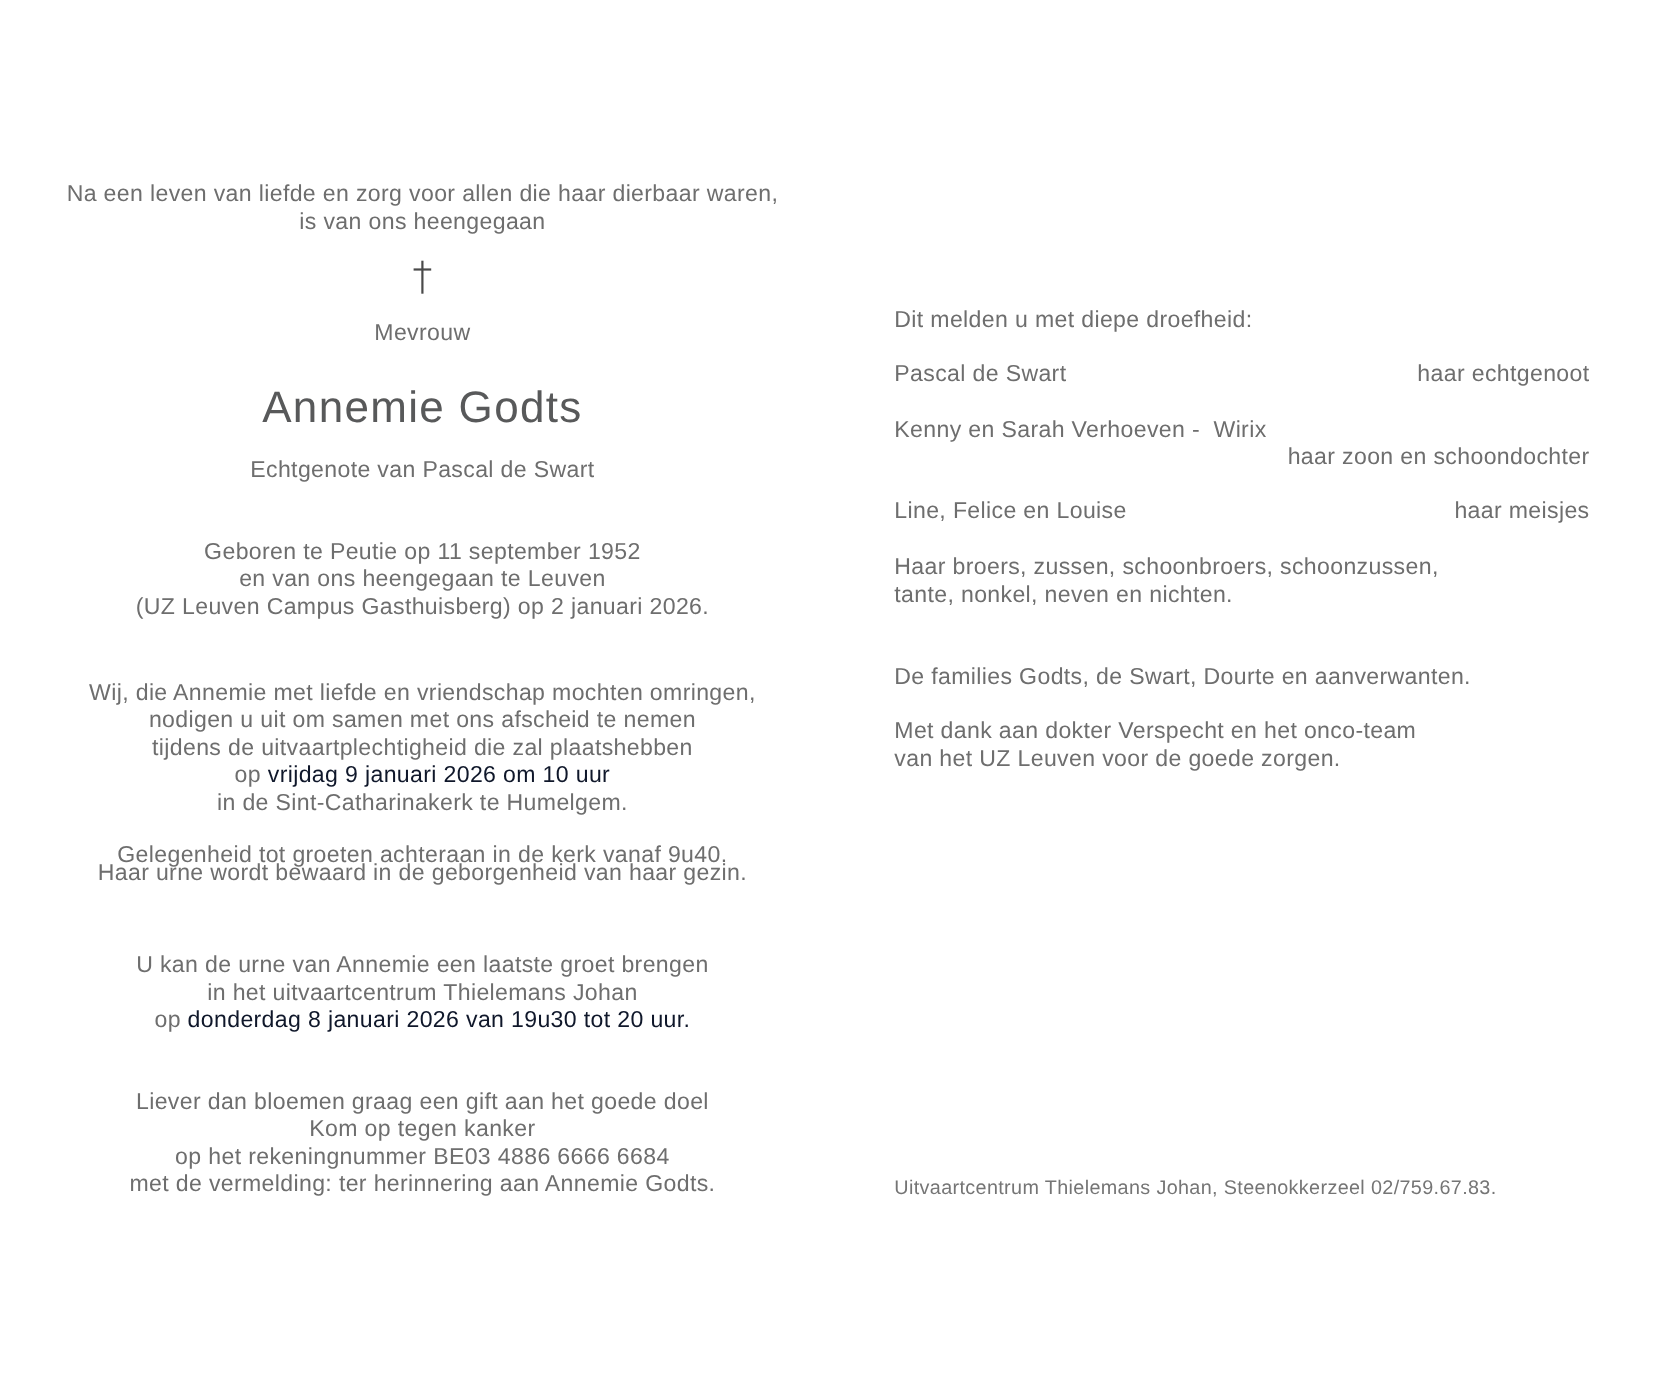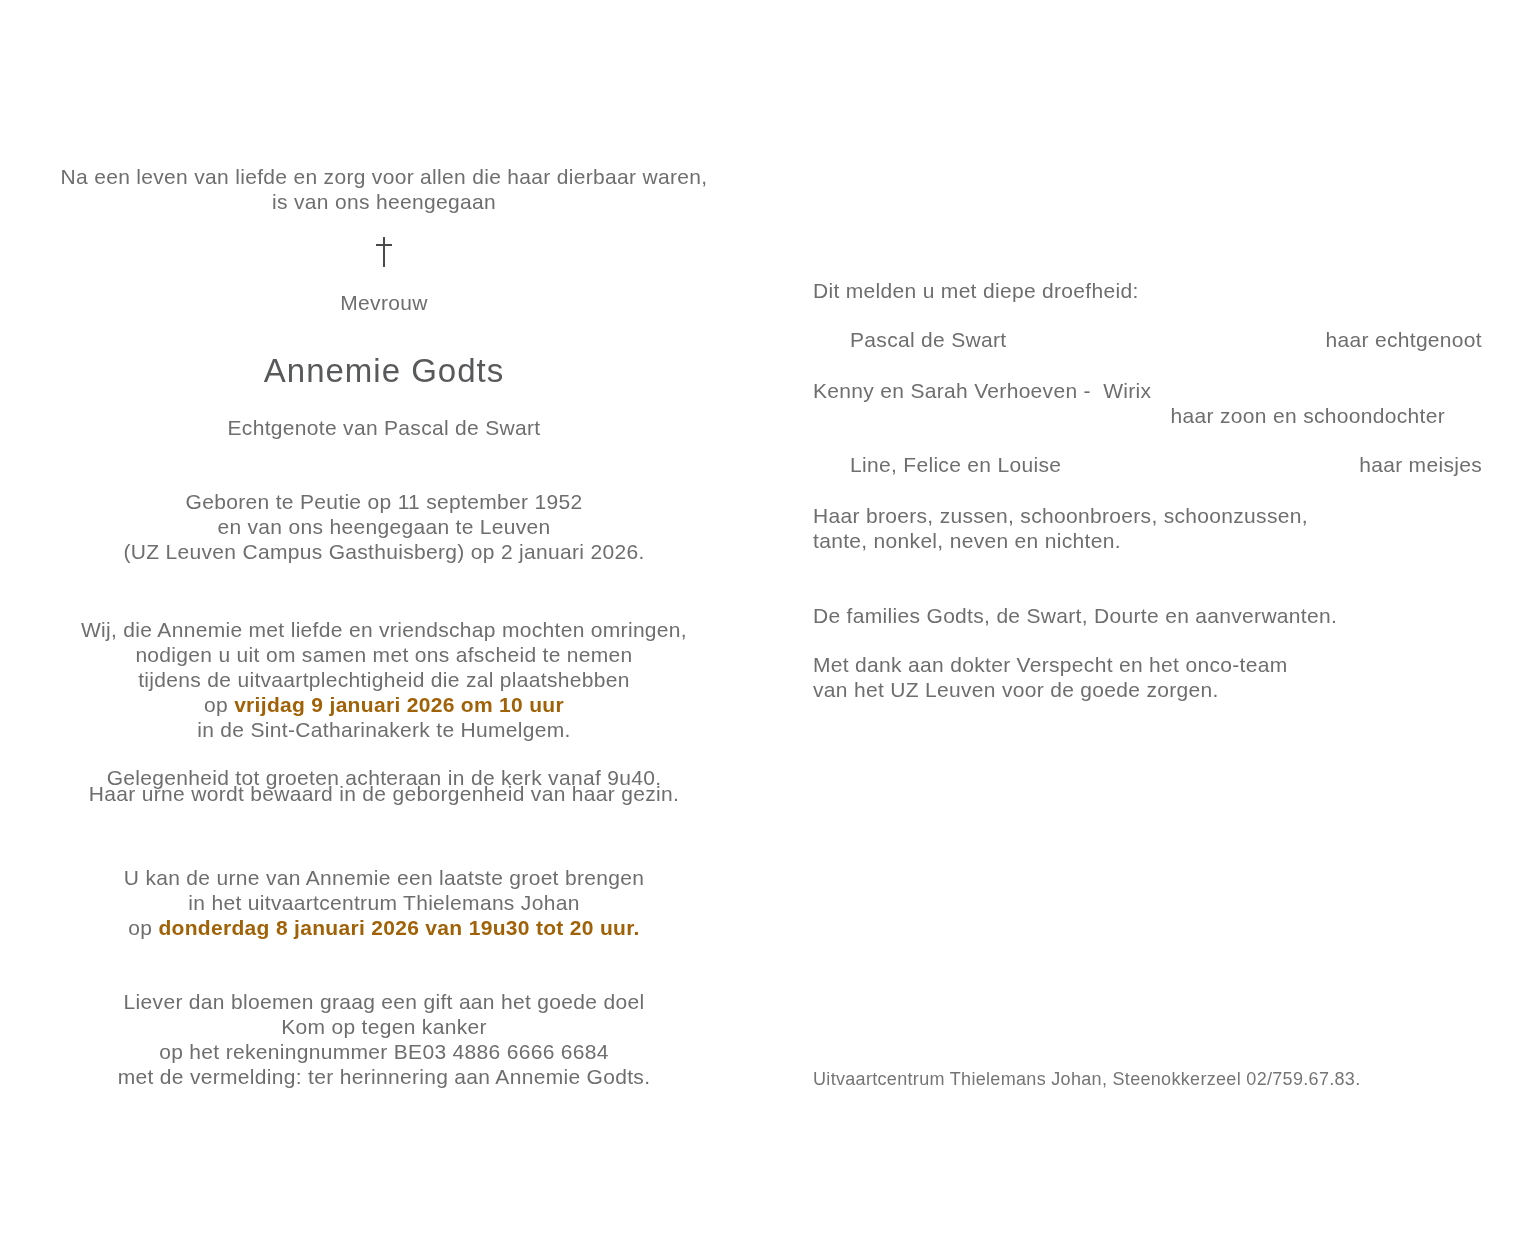--- a/index.html
+++ b/index.html
@@ -12,29 +12,29 @@
     font-family: "Liberation Sans", sans-serif;
     font-size: 21px;
     line-height: 25px;
     letter-spacing: 0.015em;
     color: #6e6e6e;
   }
   .block { position: absolute; margin: 0; }
   .col-left { left: 24px; width: 720px; text-align: center; }
   .col-right { left: 813px; width: 632px; text-align: left; }
   .line { display: block; white-space: pre-wrap; }
-  .bold { font-weight: 700; color: #a16207; }
+  .bold { font-weight: 400; color: #0f172a; }
   .name {
-    font-size: 33px;
+    font-size: 40px;
     line-height: 50px;
     color: #58595a;
     letter-spacing: 0.03em;
     font-weight: 400;
   }
-  .row { display: flex; justify-content: space-between; align-items: baseline; margin-left: 37px; }
+  .row { display: flex; justify-content: space-between; align-items: baseline; }
   .role { }
   .right-align { text-align: right; }
   .footer-small { font-size: 18px; line-height: 19px; color: #757575; }
   .cross-shape { position: absolute; left: 376px; top: 237px; width: 16px; height: 30px; }
   .cross-shape::before {
     content: ""; position: absolute; left: 7px; top: 0;
     width: 2px; height: 30px; background: #4a4a4a;
   }
   .cross-shape::after {
     content: ""; position: absolute; left: 0; top: 7px;

